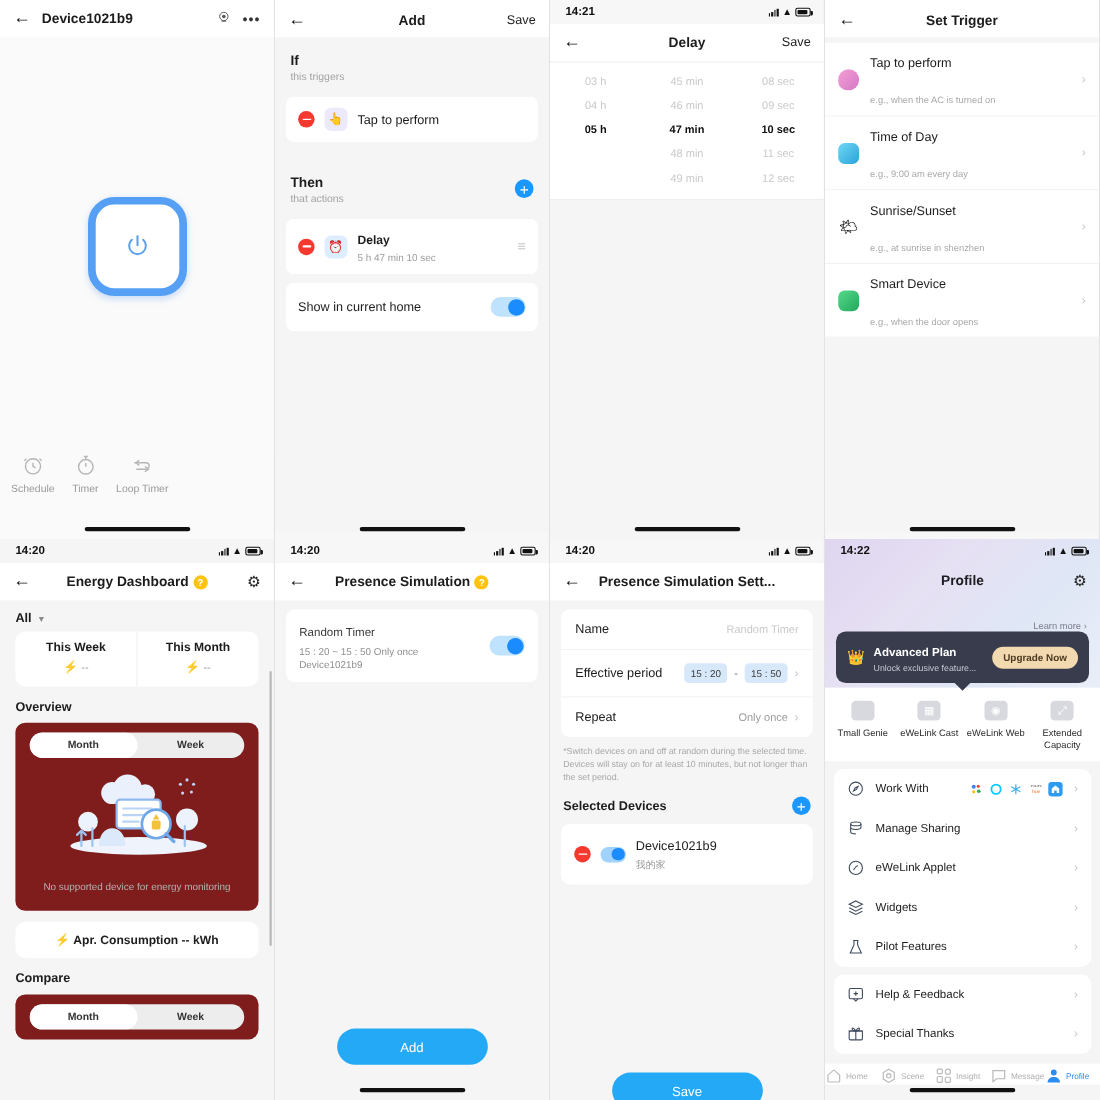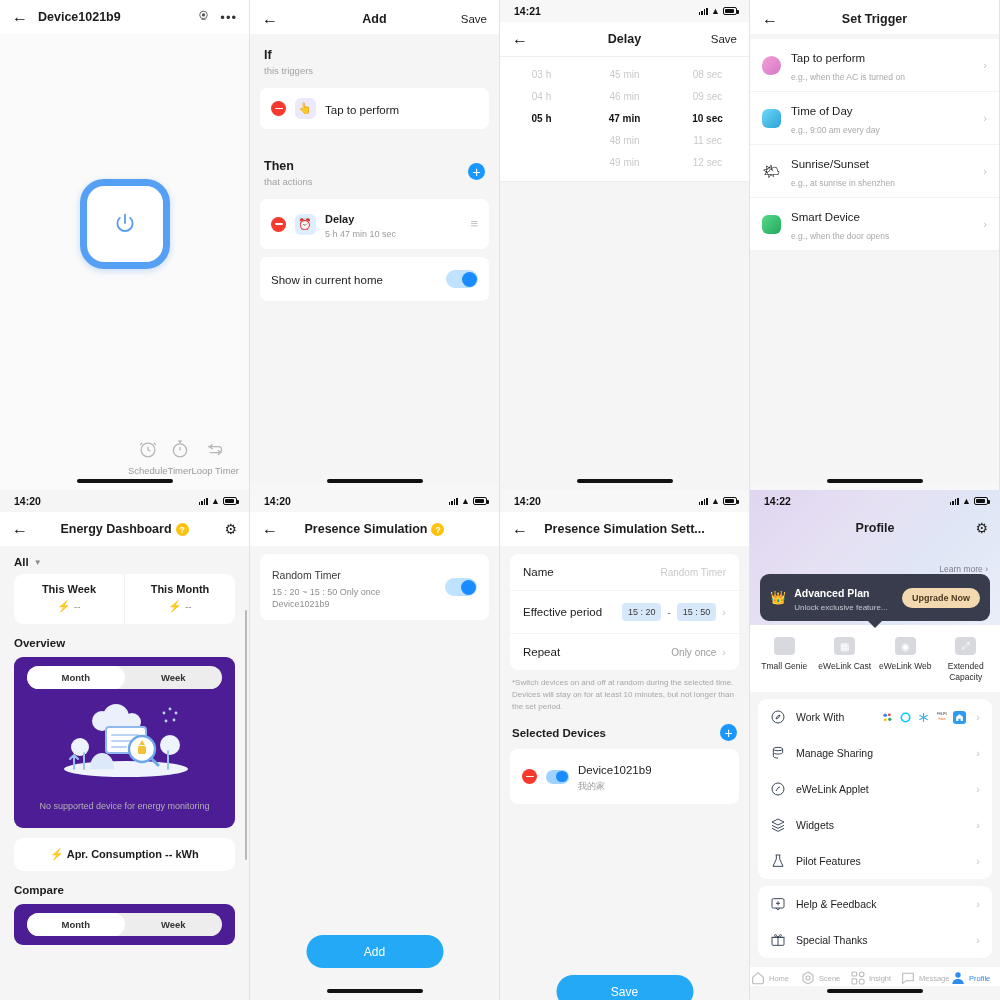--- a/index.html
+++ b/index.html
@@ -83,22 +83,22 @@
   .dev-stage { height: 380px; display:flex; align-items:center; justify-content:center; background:#fafafa;}
   .power-outer {
     width: 90px; height: 90px; border-radius: 24px;
     background: #fff;
     border: 7px solid #55a0f5;
     display:flex; align-items:center; justify-content:center;
     box-shadow: 0 2px 7px rgba(70,140,230,.28);
   }
   .power-glyph { width: 26px; height: 26px; color:#5a9ef0; }
   .tabbar {
-    position:absolute; bottom: 14px; left:0; right:0;
-    display:flex; justify-content:flex-end; padding: 0 10px;
+    position:absolute; bottom: 40px; left:0; right:0;
+    display:flex; justify-content:flex-start; padding: 0 10px; gap: 16px;
   }
   .tab-item { display:flex; flex-direction:column; align-items:center; gap:5px; cursor:pointer;}
   .tab-ico { width: 22px; height:22px; color:#b6b6b6; }
   .tab-lbl { font-size: 9.5px; color:#9a9a9a; }
 
   
   .sec-head { padding: 14px 14px 4px; }
   .sec-title { font-size: 12.5px; font-weight: bold; color:#1c1c1e; }
   .sec-sub { font-size: 9.5px; color:#a3a3a3; margin-top: 3px;}
   .sec-head-row { display:flex; align-items:flex-start; justify-content:space-between;}
@@ -145,39 +145,39 @@
   
   .trig-list { background:#fff; }
   .trig-row {
     display:flex; align-items:center; gap:10px; padding: 9px 12px;
     border-bottom: 1px solid #f2f2f2; cursor:pointer; background:#fff;
   }
   .trig-ico { width: 19px; height:19px; border-radius:6px; flex:none;
               display:flex; align-items:center; justify-content:center; font-size:11px;}
   .trig-t { flex:1; }
   .trig-name { font-size: 11.5px; color:#1c1c1e; }
-  .trig-sub { font-size: 8.5px; color:#a9a9a9; margin-top:6px;}
+  .trig-sub { font-size: 8.5px; color:#a9a9a9; margin-top:20px;}
   .chev { color:#c5c5c5; font-size:11px; }
 
   
   .p5 { background:#f5f5f5; }
   .scroll-track { position:absolute; right:2px; top:64px; width:2px; height: 250px;
                   background:#b8b8b8; border-radius:2px; }
   .all-row { display:flex; align-items:center; gap:5px; padding: 10px 14px 6px;}
   .all-lbl { font-size: 11.5px; font-weight:bold; color:#1c1c1e; }
   .caret { font-size: 8px; color:#8a8a8a; }
   .stat-card { background:#fff; border-radius:9px; margin: 0 14px; display:flex; }
   .stat-half { flex:1; padding: 9px 0 11px; text-align:center; }
   .stat-half + .stat-half { border-left: 1px solid #f0f0f0;}
   .stat-lbl { font-size: 11px; font-weight:bold; color:#1c1c1e;}
   .stat-val { font-size: 10px; color:#9b9b9b; margin-top:5px; }
   .bolt-b { color:#2d7ff9; font-size:11px; }
   .bolt-y { color:#f5a623; font-size:11px; }
   .blk-title { font-size: 11.5px; font-weight:bold; color:#1c1c1e; padding: 13px 14px 8px;}
-  .panel-card { background:#4c1d95; border-radius:9px; margin: 0 14px; padding: 9px; }
+  .panel-card { background:#7f1d1d; border-radius:9px; margin: 0 14px; padding: 9px; }
   .seg {
     display:flex; background:#ededed; border-radius:16px; overflow:hidden; margin: 0 4px;
   }
   .seg-item { flex:1; text-align:center; font-size:9.5px; font-weight:bold;
               color:#333; padding: 6px 0; border-radius:16px; cursor:pointer;}
   .seg-item.active { background:#fff; }
   .empty-illu { height: 108px; display:flex; align-items:center; justify-content:center; }
   .empty-txt { text-align:center; font-size:9px; color:#b2b2b2; padding: 4px 0 8px;}
   .kwh-card { background:#fff; border-radius:9px; margin: 10px 14px 0; padding: 10px;
               text-align:center; font-size:11px; font-weight:bold; color:#1c1c1e;}

